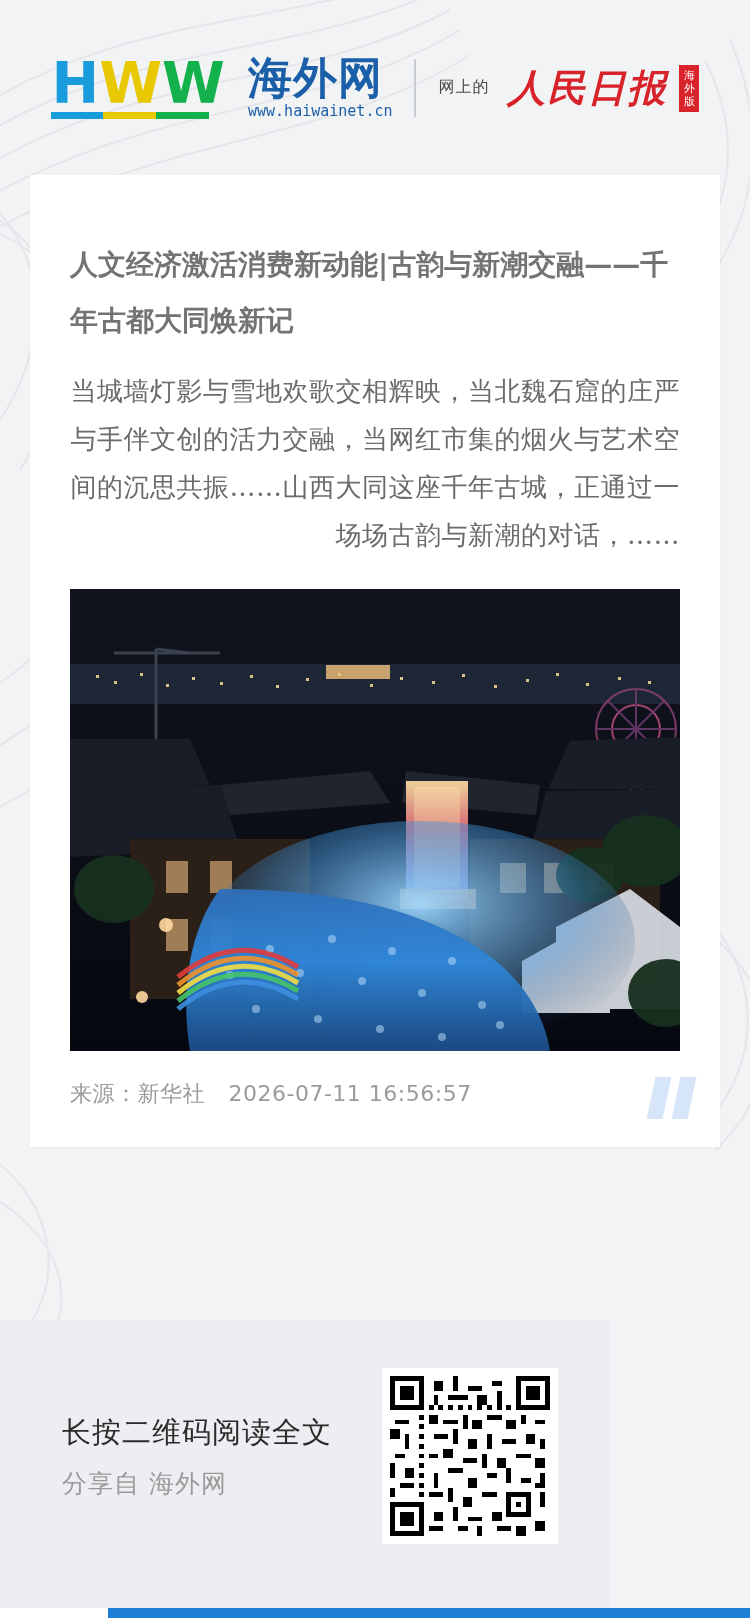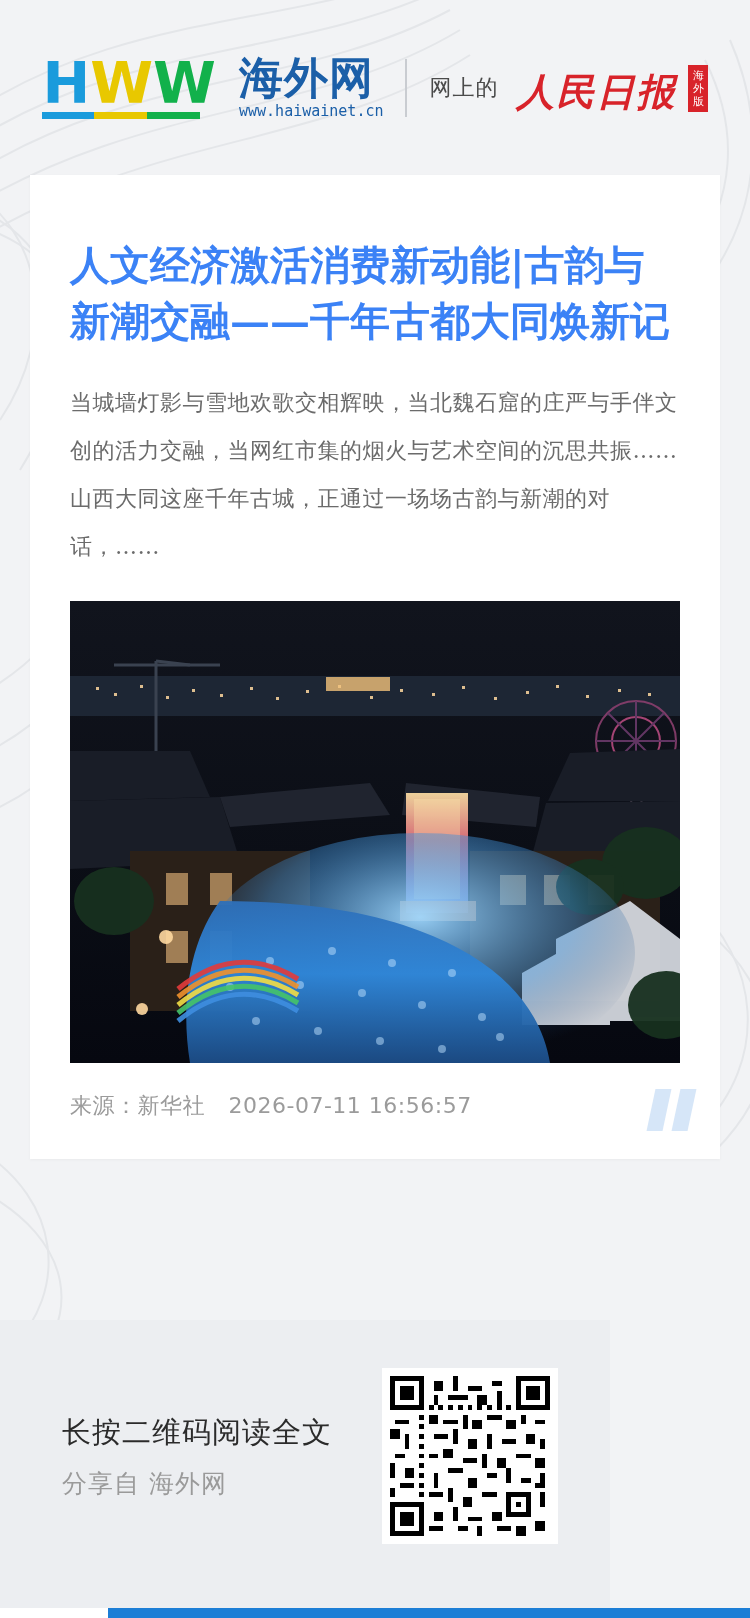--- a/index.html
+++ b/index.html
@@ -87,27 +87,27 @@
     margin-top: 2px;
   }
   .divider-v {
     width: 2px;
     height: 58px;
     background: #c9ccd1;
     margin: 0 4px;
   }
   .net-of {
     font-family: "DejaVu Sans", sans-serif;
-    font-size: 22px;
+    font-size: 16px;
     color: #4a4a4a;
     letter-spacing: 1px;
   }
   .rmrb {
     display: flex;
-    align-items: flex-end;
+    align-items: center;
     gap: 12px;
   }
   .rmrb-main {
     font-family: "DejaVu Serif", serif;
     font-size: 38px;
     font-weight: bold;
     font-style: italic;
     color: #d8232a;
     letter-spacing: 2px;
     line-height: 40px;
@@ -131,34 +131,35 @@
     margin: 0 30px;
     background: #ffffff;
     padding: 0 0 38px 0;
     box-shadow: 0 1px 3px rgba(0,0,0,0.04);
   }
   .card-inner {
     padding: 62px 40px 0 40px;
   }
   .title {
     font-family: "DejaVu Serif", serif;
-    font-size: 40px;
+    font-size: 28px;
     font-weight: bold;
-    color: #3b82f6;
+    color: #737373;
     line-height: 56px;
     letter-spacing: 0px;
-    margin: 0 0 30px 0;
+    margin: 0 0 18px 0;
   }
   .summary {
     font-family: "DejaVu Serif", serif;
-    font-size: 22px;
+    font-size: 26px;
     color: #6b6b6b;
     line-height: 48px;
     letter-spacing: 0.5px;
     margin: 0 0 30px 0;
+    text-align: right;
   }
   .hero {
     width: 610px;
     height: 462px;
     position: relative;
     overflow: hidden;
     background: #0a0d14;
   }
   .meta {
     font-family: "DejaVu Sans", sans-serif;

